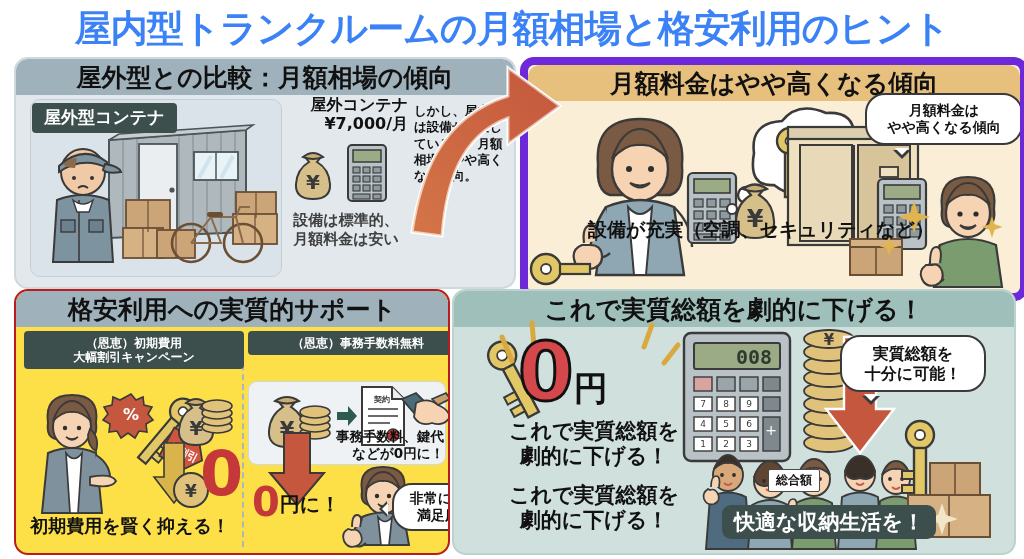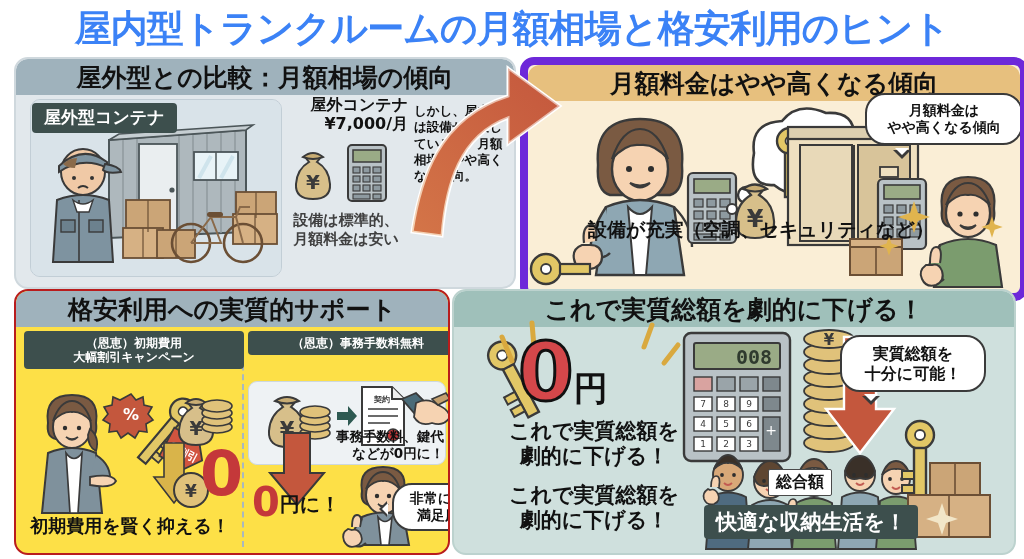--- a/index.html
+++ b/index.html
@@ -127,22 +127,22 @@
   #br-c1{position:absolute;left:30px;top:128px;width:220px;text-align:center;
     font-size:21px;font-weight:bold;color:#111;line-height:1.18;}
   #br-c2{position:absolute;left:30px;top:192px;width:220px;text-align:center;
     font-size:21px;font-weight:bold;color:#111;line-height:1.18;}
   #br-bubble{left:386px;top:44px;width:134px;padding:7px 4px;font-size:16px;}
   #br-bubble .tail{position:absolute;left:20px;bottom:-15px;width:0;height:0;
     border:9px solid transparent;border-top-color:#3a3a3a;border-bottom:0;}
   #br-bubble .tail:after{content:"";position:absolute;left:-7px;top:-11px;width:0;height:0;
     border:7px solid transparent;border-top-color:#fff;border-bottom:0;}
   #br-sign{position:absolute;left:314px;top:178px;background:#fff;border:1.5px solid #4a4a4a;
-    font-size:16px;font-weight:bold;color:#111;padding:2px 7px;border-radius:2px;}
-  #br-banner{position:absolute;left:250px;top:214px;font-size:21px;border-radius:4px;}
+    font-size:12px;font-weight:bold;color:#111;padding:2px 7px;border-radius:2px;}
+  #br-banner{position:absolute;left:268px;top:214px;font-size:21px;border-radius:9px;}
 
   
   svg{display:block;overflow:visible;}
   .art{position:absolute;}
 </style>
 </head>
 <body>
 
 <div class="wrap">
 

